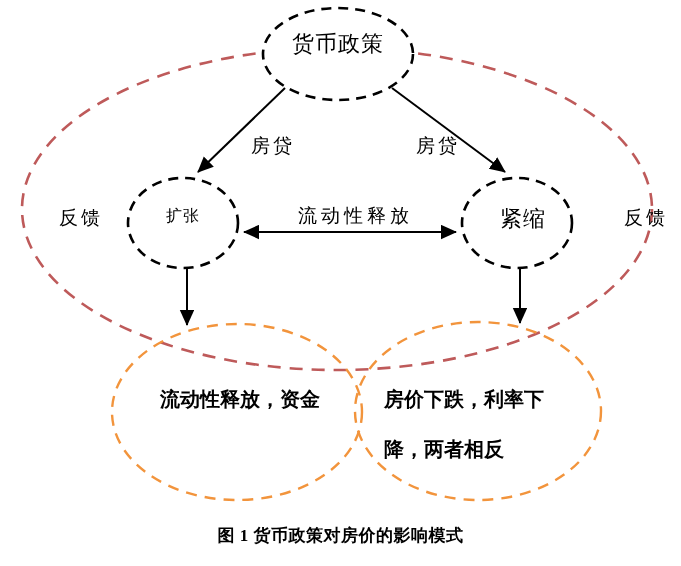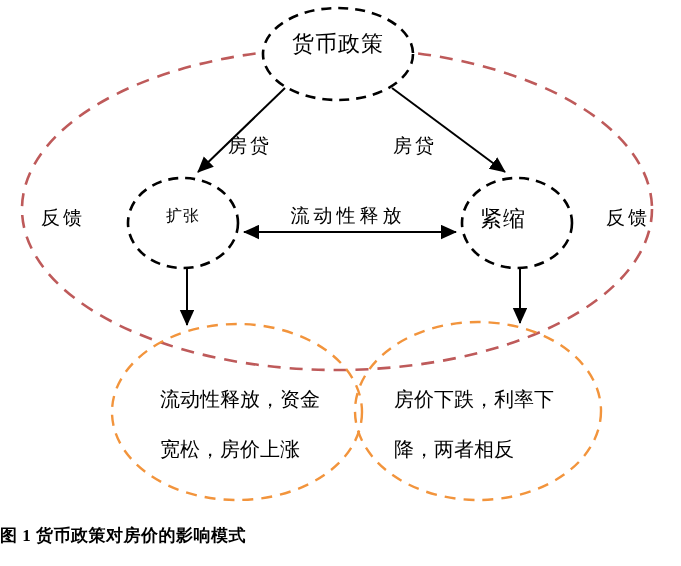--- a/index.html
+++ b/index.html
@@ -43,29 +43,29 @@
     letter-spacing: 1px;
   }
   .label-left-circle {
     left: 128px;
     top: 208px;
     width: 110px;
     font-size: 16px;
     letter-spacing: 1px;
   }
   .label-right-circle {
-    left: 448px;
+    left: 468px;
     top: 208px;
     width: 110px;
     font-size: 22px;
     letter-spacing: 1px;
   }
   .edge-label {
     position: absolute;
-    text-align: center;
+    text-align: right;
     color: #000000;
     font-size: 19px;
     white-space: nowrap;
     letter-spacing: 3px;
   }
   .label-loan-left {
     left: 205px;
     top: 133px;
     width: 90px;
   }
@@ -88,44 +88,45 @@
   }
   .label-feedback-right {
     left: 588px;
     top: 205px;
     width: 80px;
     letter-spacing: 3px;
   }
   .outcome-text {
     position: absolute;
     color: #000000;
-    font-weight: normal;
+    font-weight: bold;
     font-size: 20px;
     line-height: 50px;
     text-align: left;
     white-space: nowrap;
   }
   .outcome-left {
     left: 160px;
     top: 374px;
     width: 200px;
   }
   .outcome-right {
-    left: 394px;
+    left: 384px;
     top: 374px;
     width: 200px;
   }
   .outcome-text .line {
     display: block;
   }
   #figure-caption {
     position: absolute;
     left: 0;
     top: 524px;
     width: 681px;
+    text-align: center;
     font-weight: bold;
     font-size: 17px;
     color: #000000;
     letter-spacing: 0.5px;
   }
 </style>
 </head>
 <body>
 
 <div id="figure-root">
@@ -175,21 +176,20 @@
   <div class="edge-label label-loan-right">房贷</div>
 
   <div class="edge-label label-opposite">流动性释放</div>
 
   <div class="edge-label label-feedback-left">反馈</div>
 
   <div class="edge-label label-feedback-right">反馈</div>
 
   <div class="outcome-text outcome-left">
     <span class="line">流动性释放，资金</span>
-    <span class="line">宽松，房价上涨</span>
   </div>
 
   <div class="outcome-text outcome-right">
     <span class="line">房价下跌，利率下</span>
     <span class="line">降，两者相反</span>
   </div>
 
   <div id="figure-caption">图 1  货币政策对房价的影响模式</div>
 
 </div>

